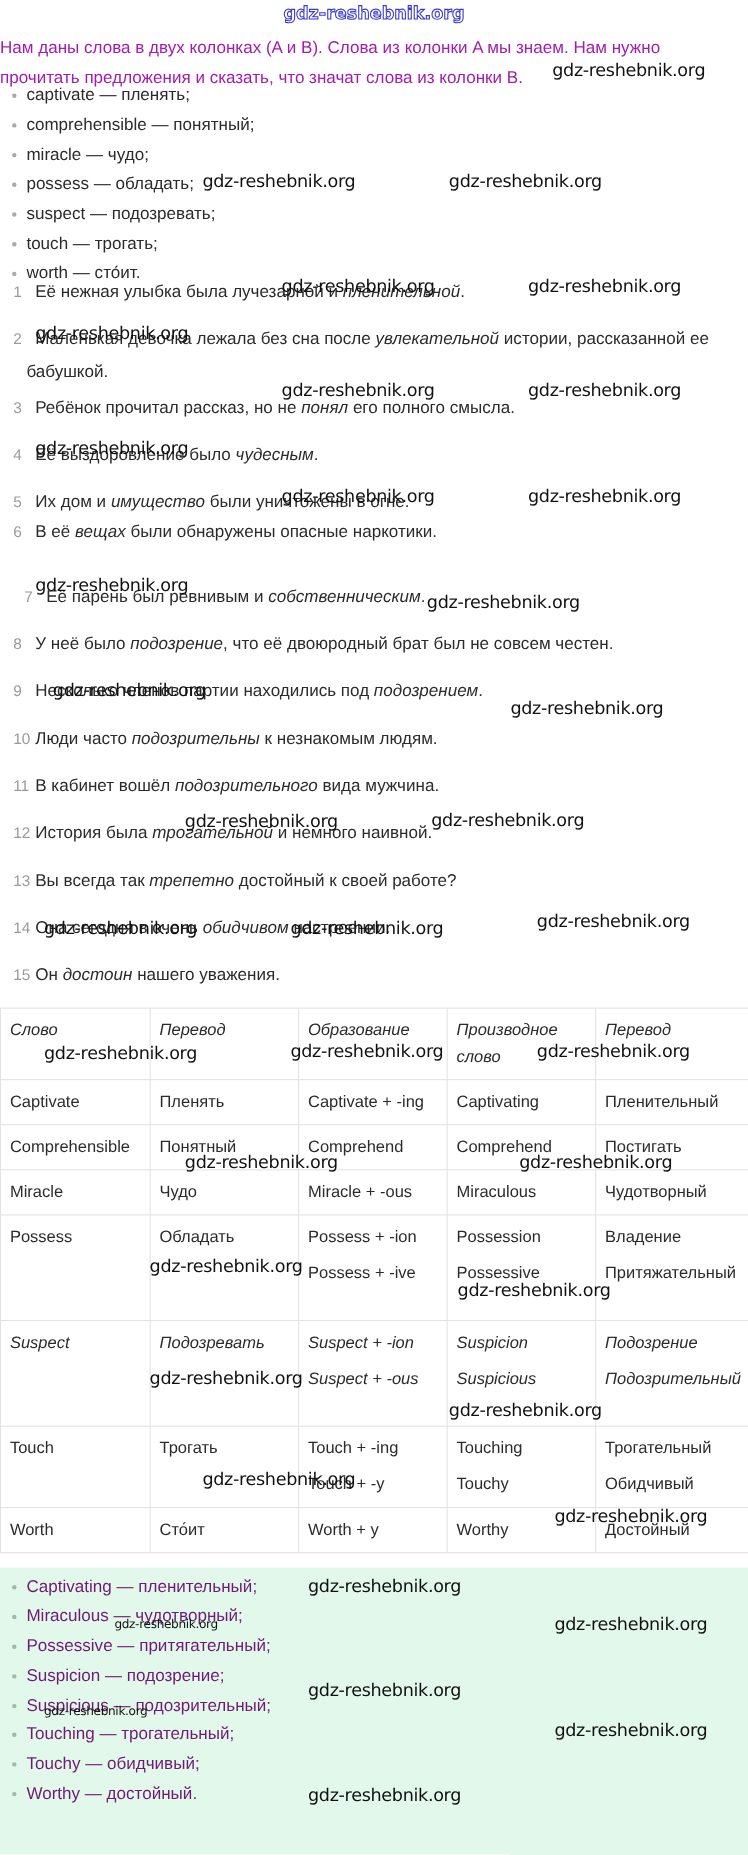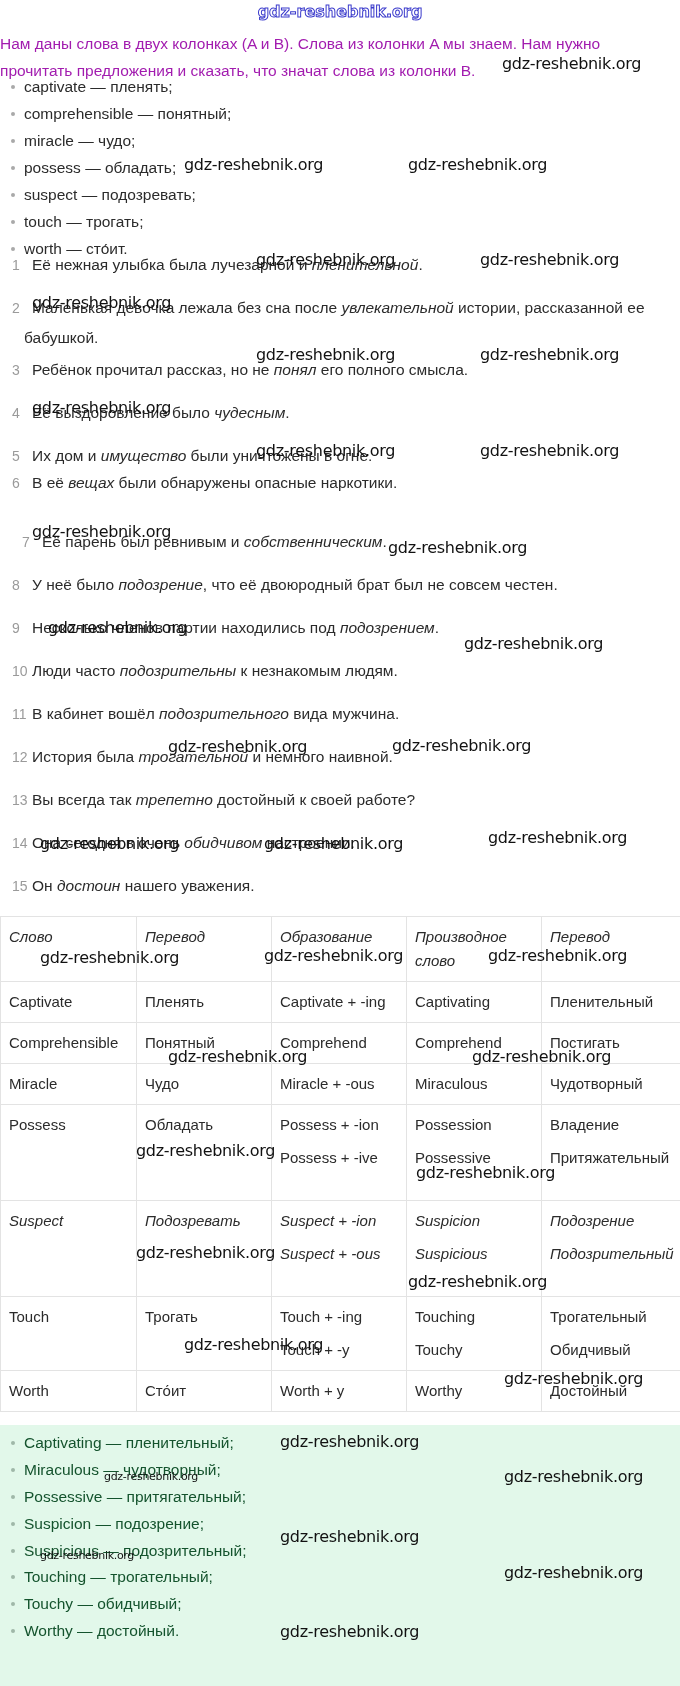--- a/index.html
+++ b/index.html
@@ -47,21 +47,21 @@
   table.deriv th { font-style: italic; height: 48px; }
   table.deriv td .sub { display: block; margin-top: 9px; }
   .col1 { width: 136px; } .col2 { width: 135px; } .col3 { width: 135px; } .col4 { width: 135px; } .col5 { width: 139px; }
   .answer {
     position: absolute; top: 1425px; left: 0; width: 680px; height: 261px;
     background: #e2f8ea;
   }
   .answer ul { margin: 0; padding: 4px 0 0 8px; list-style: none; }
   .answer li {
     position: relative; padding-left: 16px; height: 26.9px; line-height: 27px;
-    font-size: 15.5px; color: #14532d;
+    font-size: 15.5px; color: #701a75;
   }
   .answer li::before {
     content: ""; position: absolute; left: 3px; top: 12px; width: 4px; height: 4px;
     border-radius: 50%; background: #9fb8a8;
   }
   .wm {
     position: absolute; font-family: "DejaVu Sans", sans-serif; font-size: 16px; color: #111;
     line-height: 20px; white-space: nowrap; letter-spacing: -0.3px;
   }
   .wm.small { font-size: 11px; line-height: 14px; }

